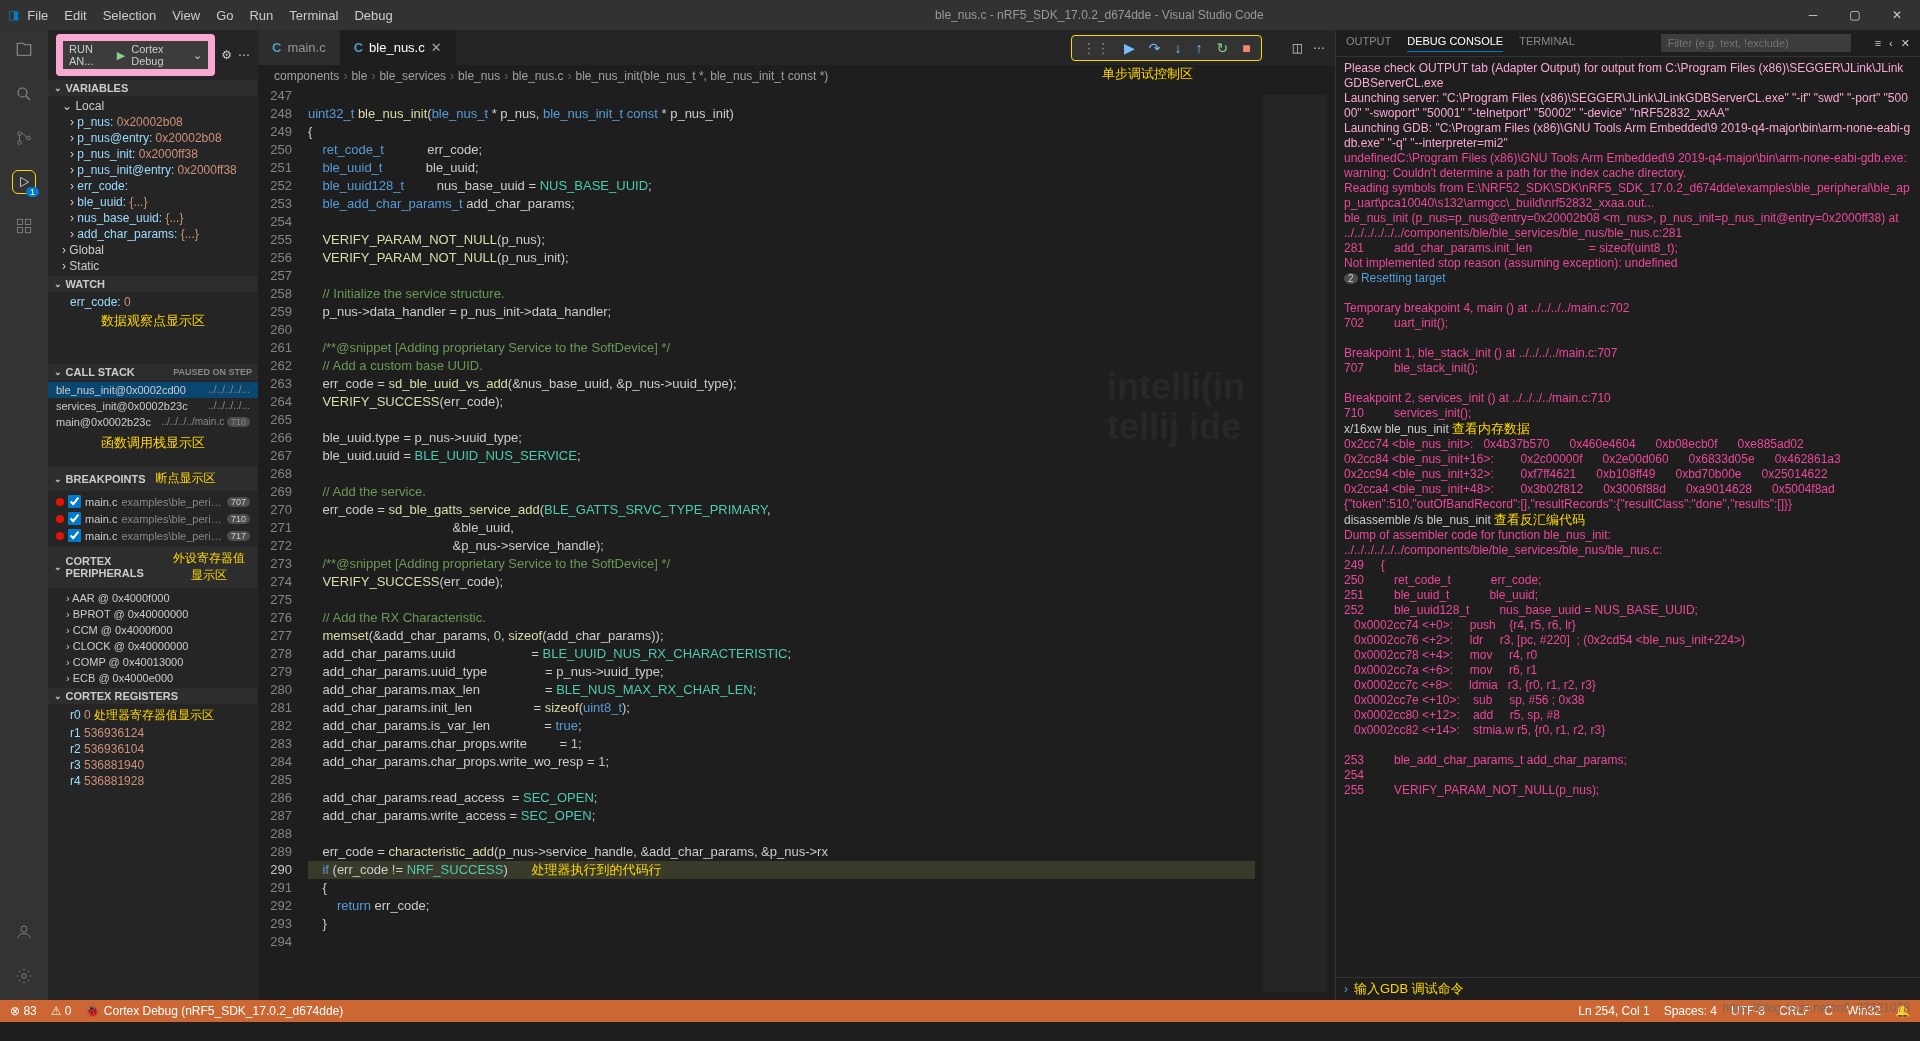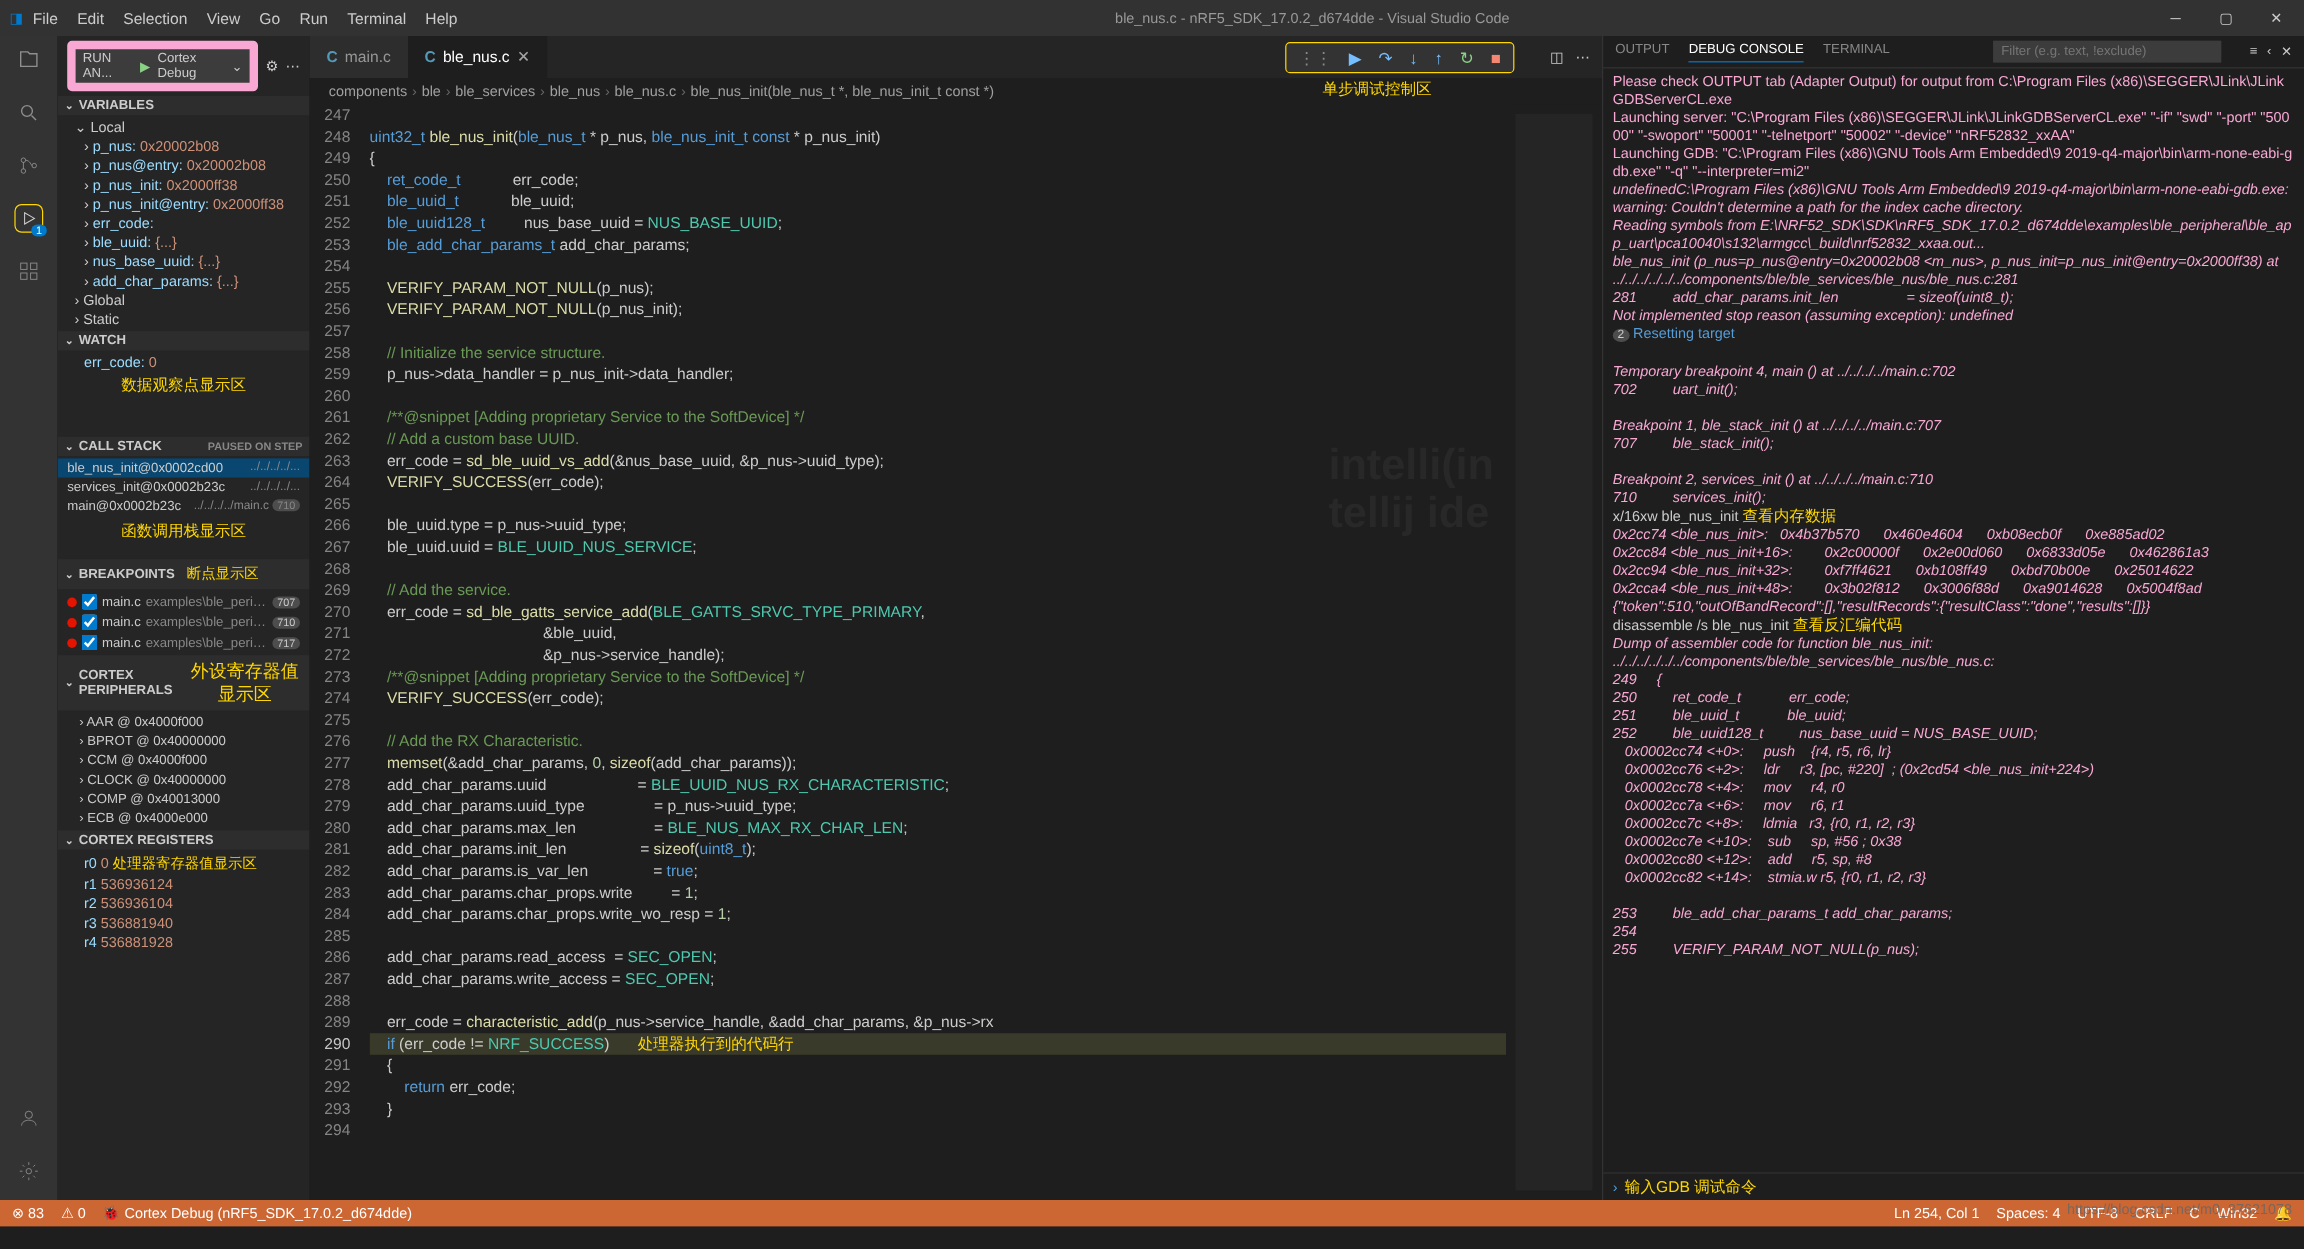--- a/index.html
+++ b/index.html
@@ -60,21 +60,21 @@
 .watermark { position: absolute; right: 90px; top: 280px; font-size: 36px; color: rgba(100,100,100,0.15); font-weight: 700; pointer-events: none; font-family: sans-serif; line-height: 1.1; }
 .panel-right { width: 585px; background: #1e1e1e; display: flex; flex-direction: column; border-left: 1px solid #333; }
 .panel-title-yellow { color: #ffd700; font-size: 14px; font-weight: 600; padding: 2px 8px; }
 .panel-tabs { display: flex; gap: 16px; padding: 4px 10px; border-bottom: 1px solid #333; font-size: 11px; align-items: center; }
 .panel-tabs .ptab { text-transform: uppercase; color: #888; cursor: pointer; padding-bottom: 4px; }
 .panel-tabs .ptab.active { color: #fff; border-bottom: 1px solid #007acc; }
 .filter-box { margin-left: auto; background: #3c3c3c; border: 1px solid #3c3c3c; padding: 2px 6px; font-size: 11px; width: 190px; color: #888; }
 .panel-icons { display: flex; gap: 8px; margin-left: 8px; }
 .console-body { flex: 1; font-family: Consolas, monospace; font-size: 12px; line-height: 15px; padding: 4px 8px; overflow: hidden; white-space: pre-wrap; word-break: break-all; }
 .crimson { color: #f9a8d4; }
-.coral { color: #f9a8d4; font-style: italic; }
+.coral { color: #ec4899; }
 .lightblue { color: #569cd6; }
 .ylw { color: #ffd700; font-size: 13px; font-weight: 500; }
 .prompt-arrow { color: #569cd6; }
 .statusbar { height: 22px; background: #cc6633; display: flex; align-items: center; padding: 0 10px; font-size: 12px; color: #fff; gap: 14px; }
 .statusbar .right { margin-left: auto; display: flex; gap: 14px; }
 .watermark-blog { position: absolute; bottom: 26px; right: 10px; color: #666; font-size: 12px; opacity: .8; }
 svg { width: 18px; height: 18px; fill: currentColor; }
 input[type=checkbox] { accent-color: #007acc; }
 </style>
 </head>
@@ -82,21 +82,21 @@
 
 <div class="menubar">
   <span style="color:#007acc">◨</span>
   <span class="menubar-item">File</span>
   <span class="menubar-item">Edit</span>
   <span class="menubar-item">Selection</span>
   <span class="menubar-item">View</span>
   <span class="menubar-item">Go</span>
   <span class="menubar-item">Run</span>
   <span class="menubar-item">Terminal</span>
-  <span class="menubar-item">Help</span>
+  <span class="menubar-item">Debug</span>
   <span class="window-title">ble_nus.c - nRF5_SDK_17.0.2_d674dde - Visual Studio Code</span>
   <div class="window-controls">
     <span>─</span>
     <span>▢</span>
     <span>✕</span>
   </div>
 </div>
 
 <div class="main">
 
@@ -239,21 +239,21 @@
           <input type="checkbox" checked="" style=""> 
           <span>main.c</span> 
           <span style="color:#888;flex:1;overflow:hidden;text-overflow:ellipsis">examples\ble_peripheral\...</span> 
           <span class="cs-badge">717</span>
         </div>
       </div>
 
     <div class="section-header">
         <span class="chev">⌄</span>
         <span>CORTEX PERIPHERALS</span>
-        <span class="yellow-note" style="margin-left:4px;font-size:15px">外设寄存器值显示区</span>
+        <span class="yellow-note" style="margin-left:4px;font-size:12px">外设寄存器值显示区</span>
       </div>
     <div class="section-body" id="periph-list">
         <div class="periph-item">› AAR @ 0x4000f000</div>
         <div class="periph-item">› BPROT @ 0x40000000</div>
         <div class="periph-item">› CCM @ 0x4000f000</div>
         <div class="periph-item">› CLOCK @ 0x40000000</div>
         <div class="periph-item">› COMP @ 0x40013000</div>
         <div class="periph-item">› ECB @ 0x4000e000</div>
       </div>
 

